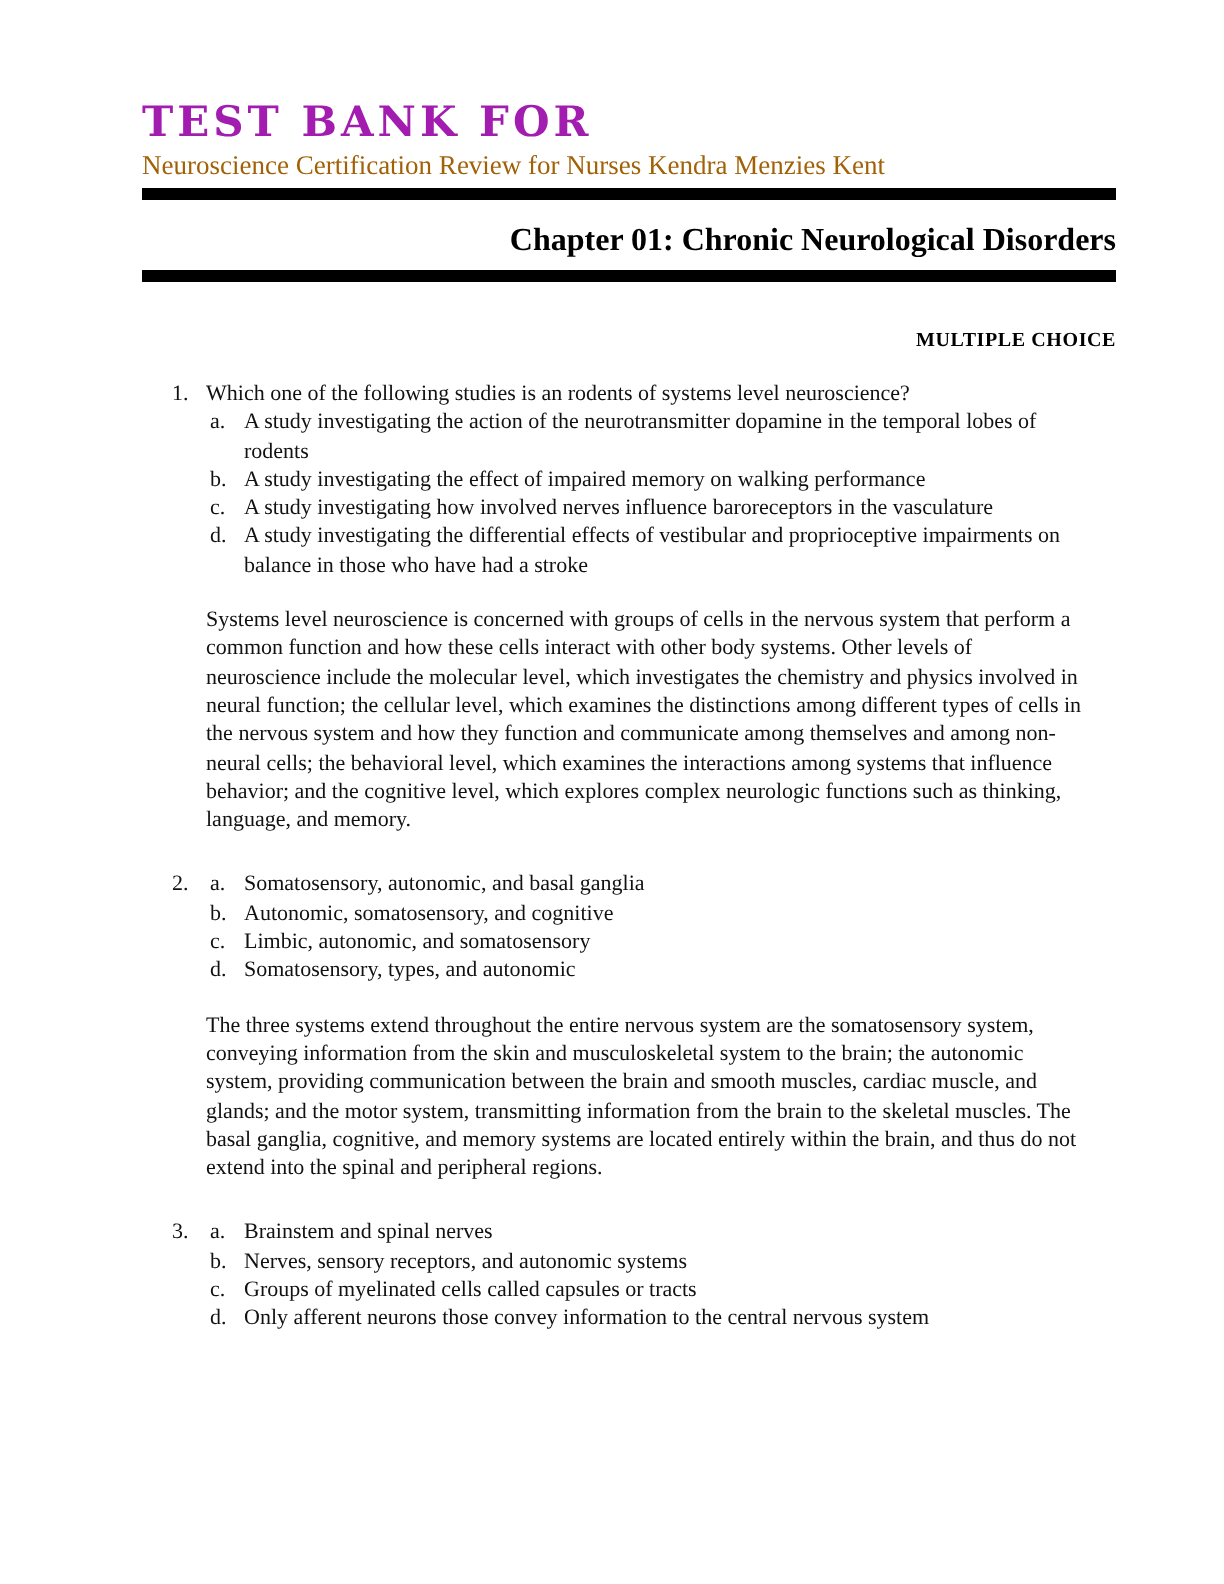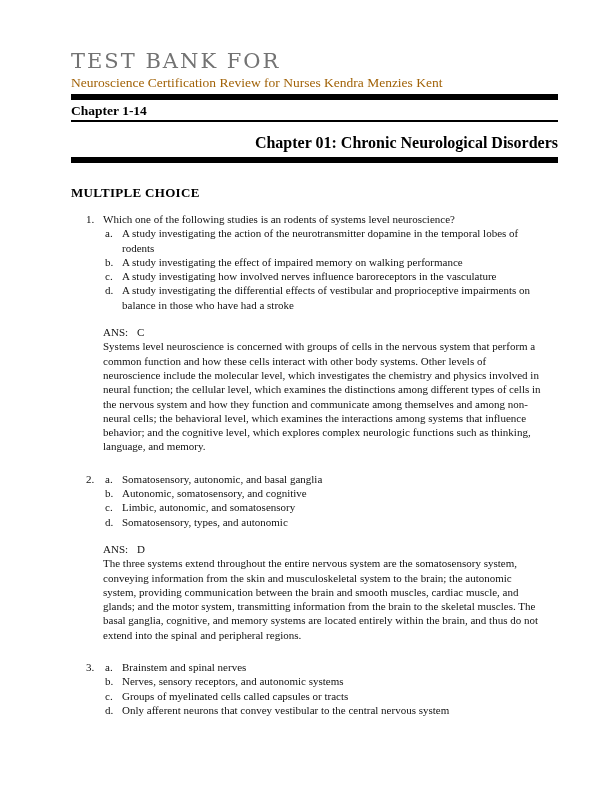--- a/index.html
+++ b/index.html
@@ -13,25 +13,25 @@
   .page {
     width: 612px; height: 792px;
     background: #ffffff;
     padding: 50px 54px 0 71px;
     position: relative;
   }
 
   
   .logo {
     font-family: "DejaVu Serif", serif;
-    font-weight: 400;
+    font-weight: 700;
     font-size: 21px;
     line-height: 22px;
     letter-spacing: 2px;
-    color: #737373;
+    color: #a21caf;
   }
   .subtitle {
     font-size: 13.5px;
     line-height: 16px;
     margin-top: 3px;
     color: #a16207;
   }
   .rule-thick {
     height: 6px;
     background: #000;
@@ -56,25 +56,26 @@
   }
   .rule-thick-2 {
     height: 6px;
     background: #000;
     margin-top: 1px;
   }
 
   
   .section-heading {
     margin-top: 23px;
-    font-size: 13px;
+    font-size: 10px;
     font-weight: bold;
     letter-spacing: 0.3px;
     line-height: 14px;
     color: #000;
+    text-align: right;
   }
   .questions { margin-top: 12px; }
   .question { margin-top: 18px; font-size: 11px; line-height: 14.3px; }
   .question:first-child { margin-top: 0; }
   .q-row { display: flex; }
   .q-num {
     width: 32px;
     padding-left: 15px;
     flex: 0 0 32px;
   }
@@ -91,21 +92,20 @@
 </style>
 </head>
 <body>
 
 <div class="page">
 
   <div>
     <div class="logo">TEST BANK FOR</div>
     <div class="subtitle">Neuroscience Certification Review for Nurses Kendra Menzies Kent</div>
     <div class="rule-thick"></div>
-    <div class="chapter-range">Chapter 1-14</div>
     <div class="chapter-title">Chapter 01: Chronic Neurological Disorders</div>
     <div class="rule-thick-2"></div>
   </div>
 
   <div class="section-heading">MULTIPLE CHOICE</div>
 
   <div class="questions">
 
     <div class="question">
       <div class="q-row">
@@ -122,23 +122,20 @@
           </div>
           <div class="option">
             <span class="opt-letter">c.</span>
             <span class="opt-text">A study investigating how involved nerves influence baroreceptors in the vasculature</span>
           </div>
           <div class="option">
             <span class="opt-letter">d.</span>
             <span class="opt-text">A study investigating the differential effects of vestibular and proprioceptive impairments on balance in those who have had a stroke</span>
           </div>
           <div class="ans-block">
-            <div class="ans-line">
-              <span class="ans-label">ANS:</span><span class="ans-value">C</span>
-            </div>
             <div class="explanation">Systems level neuroscience is concerned with groups of cells in the nervous system that perform a common function and how these cells interact with other body systems. Other levels of neuroscience include the molecular level, which investigates the chemistry and physics involved in neural function; the cellular level, which examines the distinctions among different types of cells in the nervous system and how they function and communicate among themselves and among non-neural cells; the behavioral level, which examines the interactions among systems that influence behavior; and the cognitive level, which explores complex neurologic functions such as thinking, language, and memory.</div>
           </div>
         </div>
       </div>
     </div>
 
     <div class="question">
       <div class="q-row">
         <span class="q-num">2.</span>
         <div class="q-body">
@@ -152,23 +149,20 @@
           </div>
           <div class="option">
             <span class="opt-letter">c.</span>
             <span class="opt-text">Limbic, autonomic, and somatosensory</span>
           </div>
           <div class="option">
             <span class="opt-letter">d.</span>
             <span class="opt-text">Somatosensory, types, and autonomic</span>
           </div>
           <div class="ans-block">
-            <div class="ans-line">
-              <span class="ans-label">ANS:</span><span class="ans-value">D</span>
-            </div>
             <div class="explanation">The three systems extend throughout the entire nervous system are the somatosensory system, conveying information from the skin and musculoskeletal system to the brain; the autonomic system, providing communication between the brain and smooth muscles, cardiac muscle, and glands; and the motor system, transmitting information from the brain to the skeletal muscles. The basal ganglia, cognitive, and memory systems are located entirely within the brain, and thus do not extend into the spinal and peripheral regions.</div>
           </div>
         </div>
       </div>
     </div>
 
     <div class="question">
       <div class="q-row">
         <span class="q-num">3.</span>
         <div class="q-body">
@@ -179,20 +173,20 @@
           <div class="option">
             <span class="opt-letter">b.</span>
             <span class="opt-text">Nerves, sensory receptors, and autonomic systems</span>
           </div>
           <div class="option">
             <span class="opt-letter">c.</span>
             <span class="opt-text">Groups of myelinated cells called capsules or tracts</span>
           </div>
           <div class="option">
             <span class="opt-letter">d.</span>
-            <span class="opt-text">Only afferent neurons that convey vestibular to the central nervous system</span>
+            <span class="opt-text">Only afferent neurons those convey information to the central nervous system</span>
           </div>
         </div>
       </div>
     </div>
 
   </div>
 </div>
 
 </body></html>

